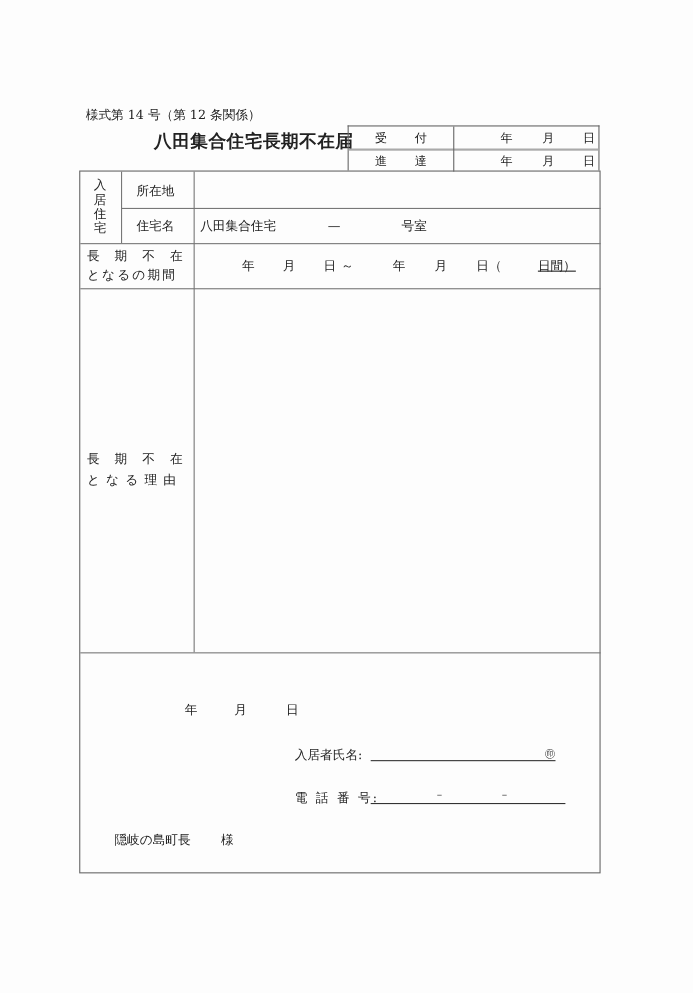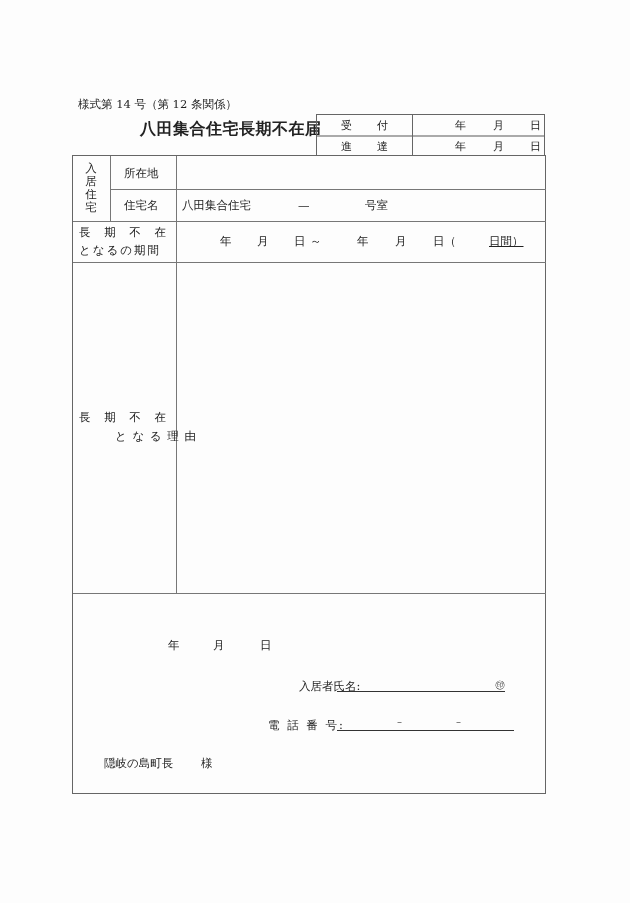--- a/index.html
+++ b/index.html
@@ -80,30 +80,30 @@
     <span class="abs" style="left:80px;">月</span>
     <span class="abs" style="left:117px;">日</span>
     <span class="abs" style="left:133px;">～</span>
     <span class="abs" style="left:180px;">年</span>
     <span class="abs" style="left:218px;">月</span>
     <span class="abs" style="left:256px;">日（</span>
     <span class="abs" style="left:312px;text-decoration:underline;">日間）</span>
   </div>
 
   <span class="abs t11" style="left:6px; top:254px; letter-spacing:5px;">長 期 不 在</span>
-  <span class="abs t11" style="left:6px; top:273px; letter-spacing:1px;margin-left:36px;">と な る 理 由</span>
+  <span class="abs t11" style="left:6px; top:273px; letter-spacing:1px;">と な る 理 由</span>
   <div class="abs" style="left:104px; top:107px; width:369px; height:329px;"></div>
 
   <div class="abs t11" style="left:95px; top:482px; width:120px; height:16px;">
     <span class="abs" style="left:0;">年</span>
     <span class="abs" style="left:45px;">月</span>
     <span class="abs" style="left:92px;">日</span>
   </div>
 
-  <span class="abs t11" style="left:195px; top:523px;margin-left:31px;">入居者氏名:</span>
+  <span class="abs t11" style="left:195px; top:523px;">入居者氏名:</span>
   <div class="abs" style="left:264px; top:522px; width:168px; height:13px; border-bottom:1px solid #333;">
     <span class="abs t11" style="right:0; top:0; font-size:10px;">㊞</span>
   </div>
 
   <span class="abs t11" style="left:195px; top:562px; letter-spacing:2px;">電 話 番 号:</span>
   <div class="abs" style="left:264px; top:561px; width:177px; height:13px; border-bottom:1px solid #333;">
     <span class="abs" style="left:58px; top:-1px; font-size:9px;">－</span>
     <span class="abs" style="left:117px; top:-1px; font-size:9px;">－</span>
   </div>
 

